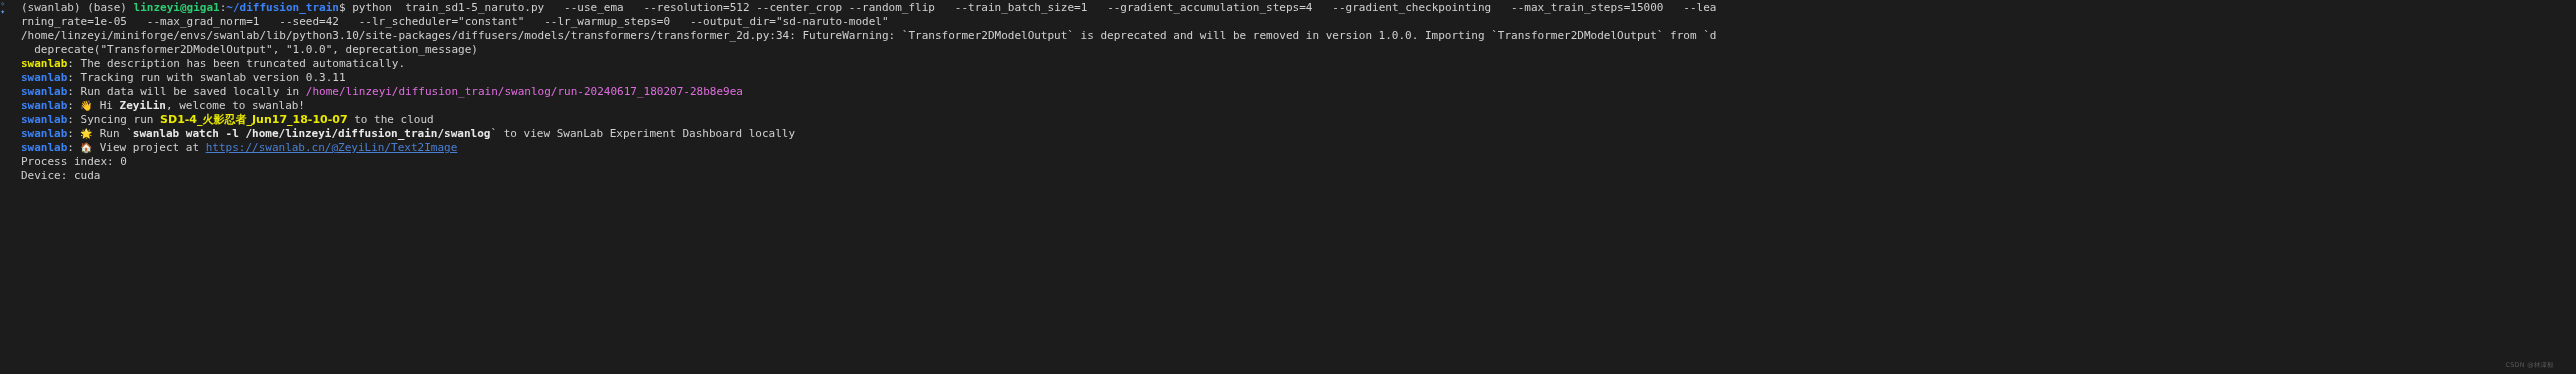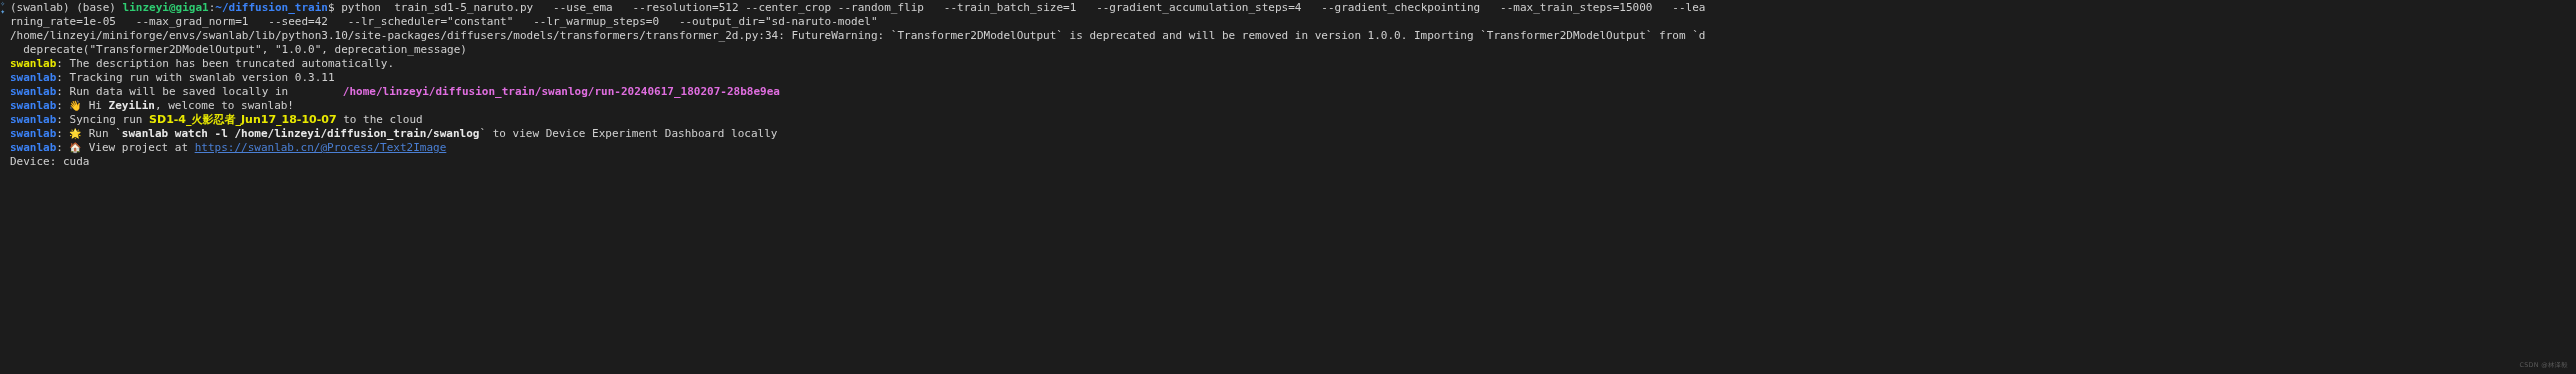--- a/index.html
+++ b/index.html
@@ -24,30 +24,30 @@
     padding: 1.2px 0 0 0;
   }
 
   .line {
     white-space: pre;
     font-family: "DejaVu Sans Mono", "Liberation Mono", monospace;
     font-size: 11px;
     line-height: 14px;
     height: 14px;
     color: #d0d0d0;
-    padding-left: 10px;
+    padding-left: 21px;
     letter-spacing: 0px;
   }
 
   
   .c-default  { color: #d0d0d0; }
   .c-green    { color: #2ecc71; font-weight: bold; }
   .c-blue     { color: #3b82f6; font-weight: bold; }
   .c-yellow   { color: #e8e800; font-weight: bold; }
-  .c-magenta  { color: #e06ee0; font-weight: bold; margin-left: 48px; }
+  .c-magenta  { color: #e06ee0; font-weight: normal; }
   .c-white-b  { color: #e8e8e8; font-weight: bold; }
   .link {
     color: #4a7fd4;
     text-decoration: underline;
   }
   .emoji {
     font-family: "DejaVu Sans", sans-serif;
     font-size: 10px;
   }
   .cjk {
@@ -64,21 +64,21 @@
     color: #5b9bd5;
     font-family: "DejaVu Sans", sans-serif;
     font-size: 6.4px;
     line-height: 7.6px;
     pointer-events: none;
     user-select: none;
   }
 
   #watermark {
     position: absolute;
-    right: 8px;
+    right: 22px;
     bottom: 4.7px;
     color: #5a5a5a;
     font-size: 6.4px;
     font-family: "DejaVu Sans", sans-serif;
     letter-spacing: 0.3px;
     white-space: nowrap;
   }
 </style>
 </head>
 <body>
@@ -99,24 +99,25 @@
   <div class="line"><span class="c-yellow">swanlab</span><span class="c-default">: The description has been truncated automatically.</span></div>
 
   <div class="line"><span class="c-blue">swanlab</span><span class="c-default">: Tracking run with swanlab version 0.3.11</span></div>
 
   <div class="line"><span class="c-blue">swanlab</span><span class="c-default">: Run data will be saved locally in </span><span class="c-magenta">/home/linzeyi/diffusion_train/swanlog/run-20240617_180207-28b8e9ea</span></div>
 
   <div class="line"><span class="c-blue">swanlab</span><span class="c-default">: </span><span class="emoji">👋</span><span class="c-default"> Hi </span><span class="c-white-b">ZeyiLin</span><span class="c-default">, welcome to swanlab!</span></div>
 
   <div class="line"><span class="c-blue">swanlab</span><span class="c-default">: Syncing run </span><span class="c-yellow cjk">SD1-4_火影忍者_Jun17_18-10-07</span><span class="c-default"> to the cloud</span></div>
 
-  <div class="line"><span class="c-blue">swanlab</span><span class="c-default">: </span><span class="emoji">🌟</span><span class="c-default"> Run `</span><span class="c-white-b">swanlab watch -l /home/linzeyi/diffusion_train/swanlog</span><span class="c-default">` to view Device Experiment Dashboard locally</span></div>
+  <div class="line"><span class="c-blue">swanlab</span><span class="c-default">: </span><span class="emoji">🌟</span><span class="c-default"> Run `</span><span class="c-white-b">swanlab watch -l /home/linzeyi/diffusion_train/swanlog</span><span class="c-default">` to view SwanLab Experiment Dashboard locally</span></div>
 
-  <div class="line"><span class="c-blue">swanlab</span><span class="c-default">: </span><span class="emoji">🏠</span><span class="c-default"> View project at </span><span class="link">https://swanlab.cn/@Process/Text2Image</span></div>
+  <div class="line"><span class="c-blue">swanlab</span><span class="c-default">: </span><span class="emoji">🏠</span><span class="c-default"> View project at </span><span class="link">https://swanlab.cn/@ZeyiLin/Text2Image</span></div>
 
 
 
+  <div class="line"><span class="c-default">Process index: 0</span></div>
   <div class="line"><span class="c-default">Device: cuda</span></div>
 
   <div id="watermark">CSDN @林泽毅</div>
 
 </div>
 
 
 </body></html>

